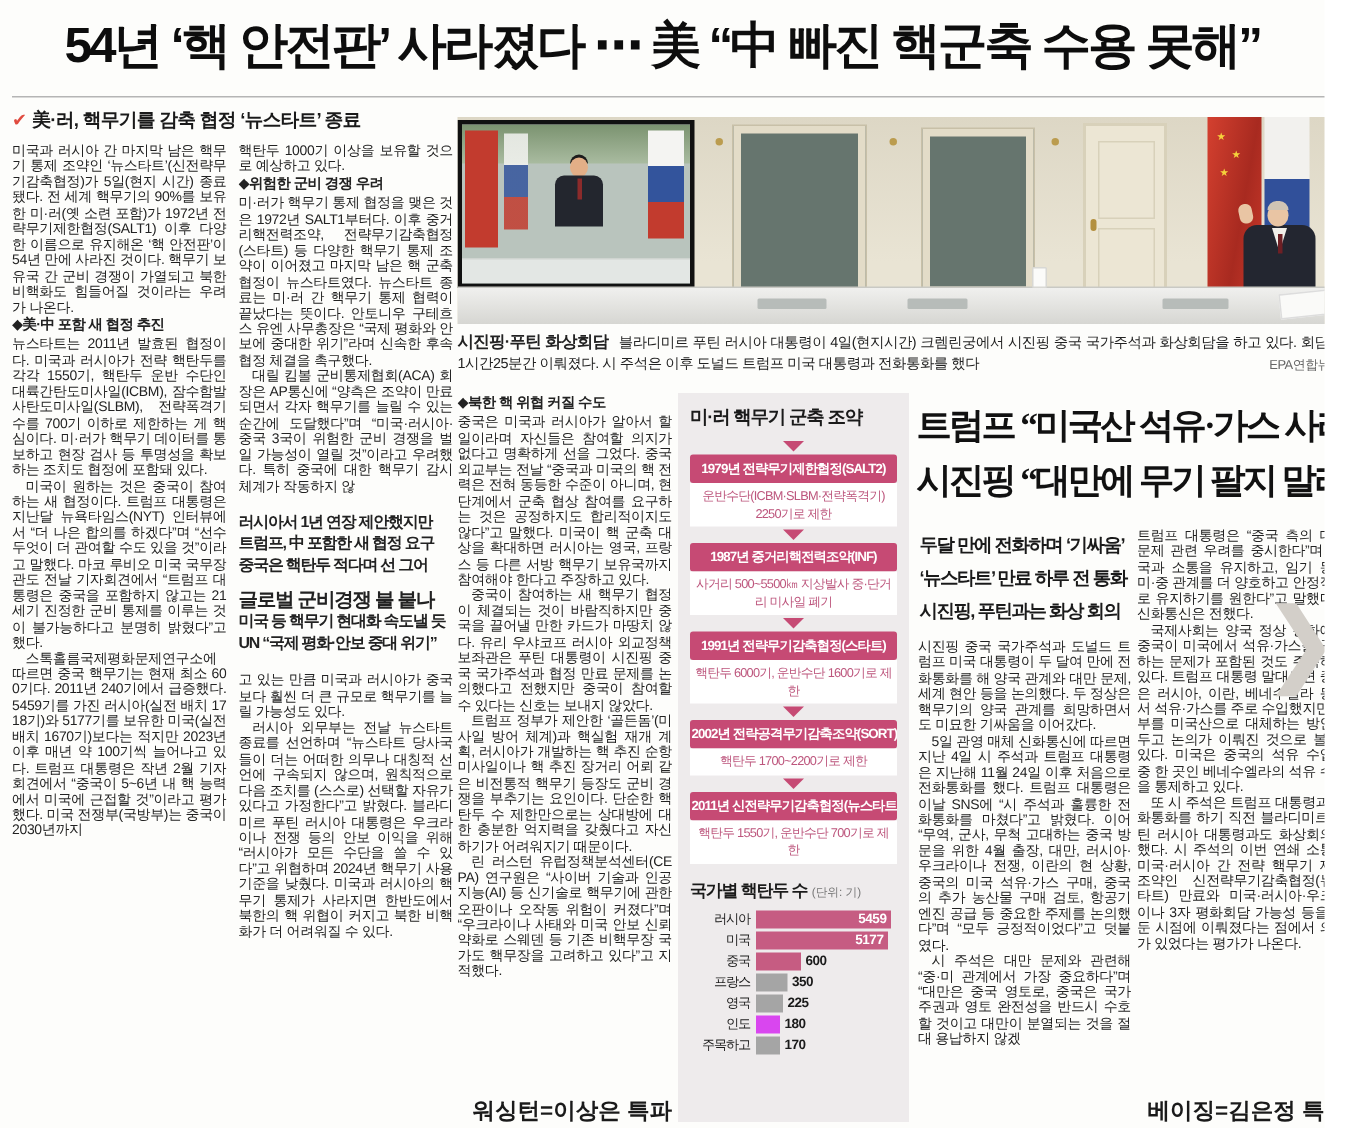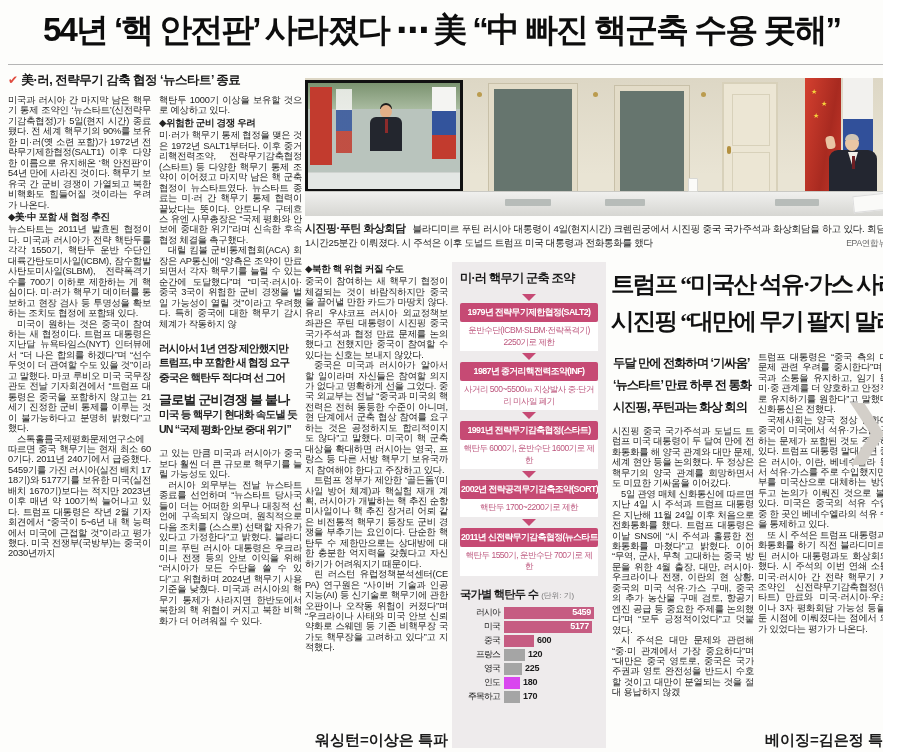--- a/index.html
+++ b/index.html
@@ -111,21 +111,21 @@
 </style>
 </head>
 <body>
 
 <div id="page">
 
   <div class="headline">54년 ‘핵 안전판’ 사라졌다 ⋯ 美 “中 빠진 핵군축 수용 못해”</div>
   <div class="head-rule"></div>
 
   <div class="kicker">
-    <span class="chk">✔</span><span>美·러, 전략무기 감축 협정 ‘뉴스타트’ 종료</span>
+    <span class="chk">✔</span><span>美·러, 핵무기를 감축 협정 ‘뉴스타트’ 종료</span>
   </div>
 
   <div class="col" id="col1">
     <p>미국과 러시아 간 마지막 남은 핵무기 통제 조약인 ‘뉴스타트’(신전략무기감축협정)가 5일(현지 시간) 종료됐다. 전 세계 핵무기의 90%를 보유한 미·러(옛 소련 포함)가 1972년 전략무기제한협정(SALT1) 이후 다양한 이름으로 유지해온 ‘핵 안전판’이 54년 만에 사라진 것이다. 핵무기 보유국 간 군비 경쟁이 가열되고 북한 비핵화도 힘들어질 것이라는 우려가 나온다.</p>
     <div class="sec-h">◆美·中 포함 새 협정 추진</div>
     <p>뉴스타트는 2011년 발효된 협정이다. 미국과 러시아가 전략 핵탄두를 각각 1550기, 핵탄두 운반 수단인 대륙간탄도미사일(ICBM), 잠수함발사탄도미사일(SLBM), 전략폭격기 수를 700기 이하로 제한하는 게 핵심이다. 미·러가 핵무기 데이터를 통보하고 현장 검사 등 투명성을 확보하는 조치도 협정에 포함돼 있다.</p>
     <p>미국이 원하는 것은 중국이 참여하는 새 협정이다. 트럼프 대통령은 지난달 뉴욕타임스(NYT) 인터뷰에서 “더 나은 합의를 하겠다”며 “선수 두엇이 더 관여할 수도 있을 것”이라고 말했다. 마코 루비오 미국 국무장관도 전날 기자회견에서 “트럼프 대통령은 중국을 포함하지 않고는 21세기 진정한 군비 통제를 이루는 것이 불가능하다고 분명히 밝혔다”고 했다.</p>
     <p>스톡홀름국제평화문제연구소에 따르면 중국 핵무기는 현재 최소 600기다. 2011년 240기에서 급증했다. 5459기를 가진 러시아(실전 배치 1718기)와 5177기를 보유한 미국(실전 배치 1670기)보다는 적지만 2023년 이후 매년 약 100기씩 늘어나고 있다. 트럼프 대통령은 작년 2월 기자회견에서 “중국이 5~6년 내 핵 능력에서 미국에 근접할 것”이라고 평가했다. 미국 전쟁부(국방부)는 중국이 2030년까지</p>
   </div>
 
@@ -190,22 +190,22 @@
     <div class="putin-paper"></div>
   </div>
 
   <div class="caption">
     <span class="cap-title">시진핑·푸틴 화상회담</span><span>블라디미르 푸틴 러시아 대통령이 4일(현지시간) 크렘린궁에서 시진핑 중국 국가주석과 화상회담을 하고 있다. 회담은 1시간25분간 이뤄졌다. 시 주석은 이후 도널드 트럼프 미국 대통령과 전화통화를 했다</span>
     <span class="credit">EPA연합뉴스</span>
   </div>
 
   <div class="col" id="col3">
     <div class="sec-h">◆북한 핵 위협 커질 수도</div>
+    <p>중국은 미국과 러시아가 알아서 할 일이라며 자신들은 참여할 의지가 없다고 명확하게 선을 그었다. 중국 외교부는 전날 “중국과 미국의 핵 전력은 전혀 동등한 수준이 아니며, 현 단계에서 군축 협상 참여를 요구하는 것은 공정하지도 합리적이지도 않다”고 말했다. 미국이 핵 군축 대상을 확대하면 러시아는 영국, 프랑스 등 다른 서방 핵무기 보유국까지 참여해야 한다고 주장하고 있다.</p>
     <p>중국이 참여하는 새 핵무기 협정이 체결되는 것이 바람직하지만 중국을 끌어낼 만한 카드가 마땅치 않다. 유리 우샤코프 러시아 외교정책보좌관은 푸틴 대통령이 시진핑 중국 국가주석과 협정 만료 문제를 논의했다고 전했지만 중국이 참여할 수 있다는 신호는 보내지 않았다.</p>
-    <p>중국은 미국과 러시아가 알아서 할 일이라며 자신들은 참여할 의지가 없다고 명확하게 선을 그었다. 중국 외교부는 전날 “중국과 미국의 핵 전력은 전혀 동등한 수준이 아니며, 현 단계에서 군축 협상 참여를 요구하는 것은 공정하지도 합리적이지도 않다”고 말했다. 미국이 핵 군축 대상을 확대하면 러시아는 영국, 프랑스 등 다른 서방 핵무기 보유국까지 참여해야 한다고 주장하고 있다.</p>
     <p>트럼프 정부가 제안한 ‘골든돔’(미사일 방어 체계)과 핵실험 재개 계획, 러시아가 개발하는 핵 추진 순항미사일이나 핵 추진 장거리 어뢰 같은 비전통적 핵무기 등장도 군비 경쟁을 부추기는 요인이다. 단순한 핵탄두 수 제한만으로는 상대방에 대한 충분한 억지력을 갖췄다고 자신하기가 어려워지기 때문이다.</p>
     <p>린 러스턴 유럽정책분석센터(CEPA) 연구원은 “사이버 기술과 인공지능(AI) 등 신기술로 핵무기에 관한 오판이나 오작동 위험이 커졌다”며 “우크라이나 사태와 미국 안보 신뢰 약화로 스웨덴 등 기존 비핵무장 국가도 핵무장을 고려하고 있다”고 지적했다.</p>
   </div>
   <div class="byline" id="byline-left">워싱턴=이상은 특파원</div>
 
   <div class="infobox">
     <div class="ib-title">미·러 핵무기 군축 조약</div>
 
     <div class="arrow-down"></div>
     <div class="treaty">
@@ -251,21 +251,21 @@
     </div>
     <div class="bar-row">
       <span class="bar-label">중국</span>
       <div class="bar outside" style="width: 30px; background: rgb(198, 92, 130);">
           <span class="val">600</span>
         </div>
     </div>
     <div class="bar-row">
       <span class="bar-label">프랑스</span>
       <div class="bar outside" style="width: 21px; background: rgb(165, 165, 165);">
-          <span class="val">120</span>
+          <span class="val">350</span>
         </div>
     </div>
     <div class="bar-row">
       <span class="bar-label">영국</span>
       <div class="bar outside" style="width: 18px; background: rgb(165, 165, 165);">
           <span class="val">225</span>
         </div>
     </div>
     <div class="bar-row">
       <span class="bar-label">인도</span>

